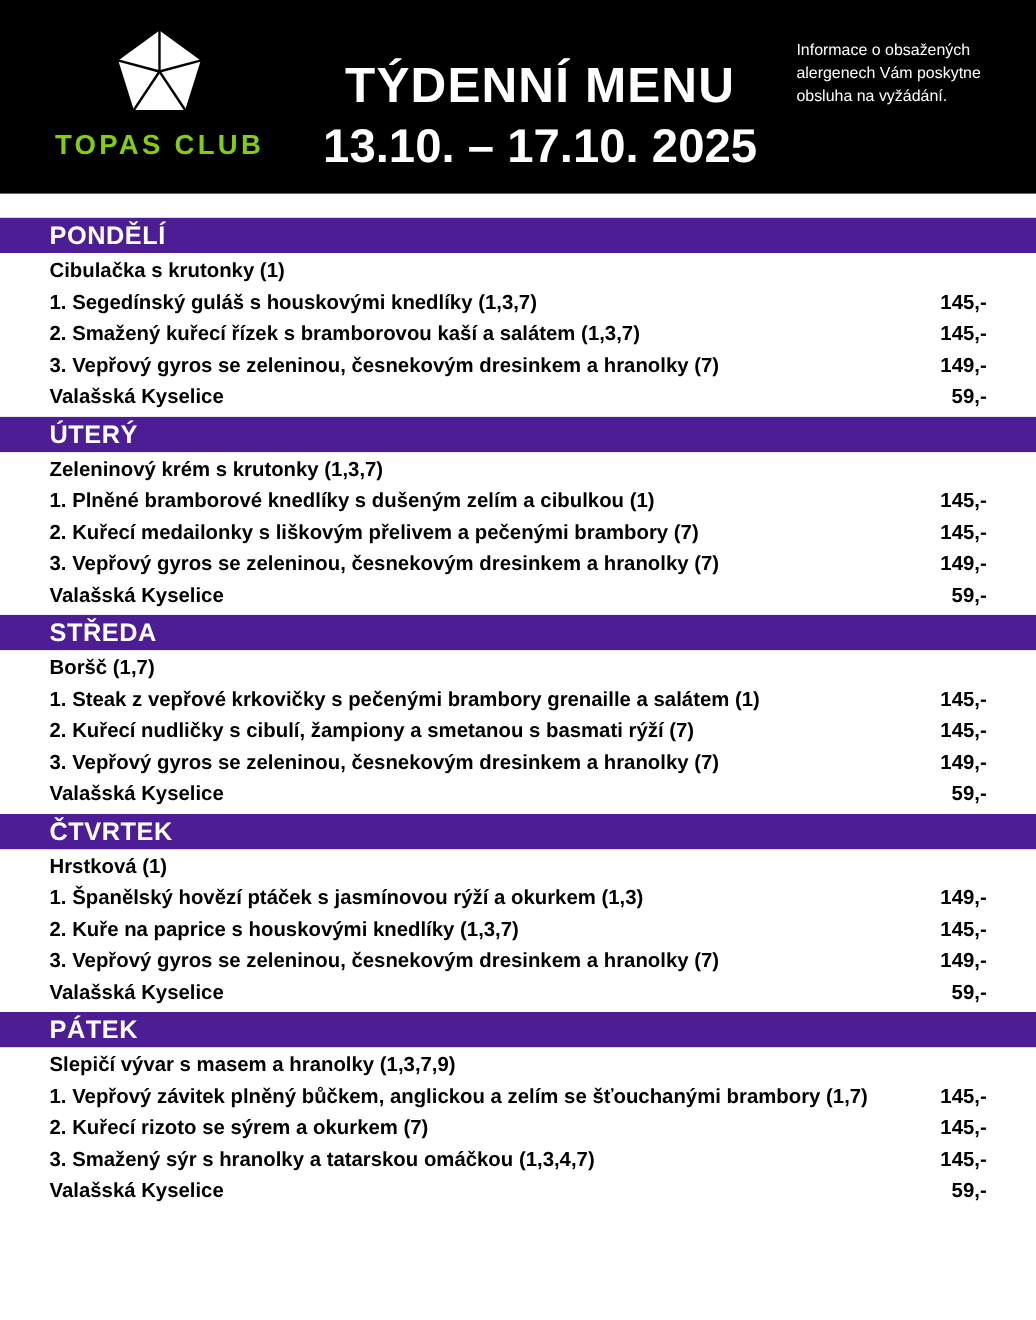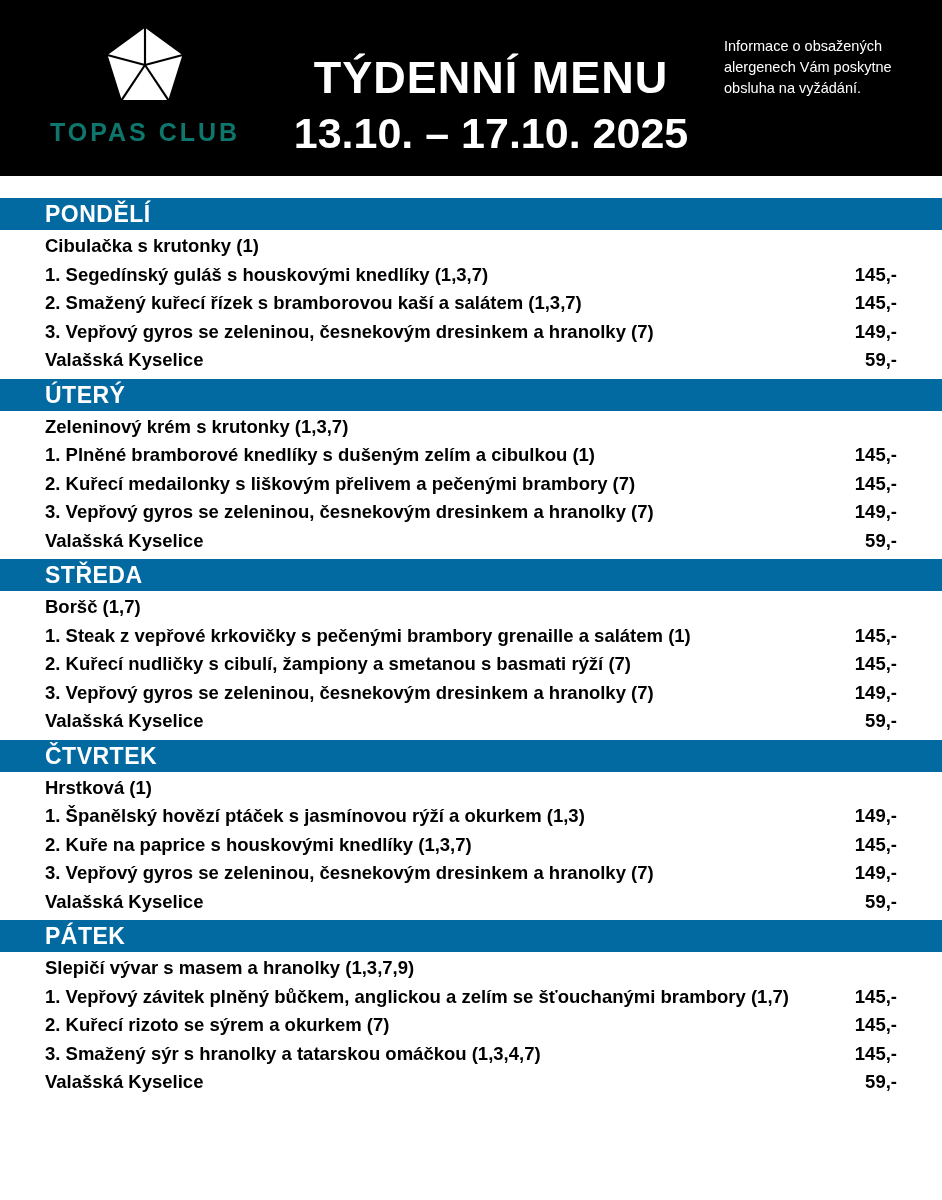--- a/index.html
+++ b/index.html
@@ -40,21 +40,21 @@
     height: 86px;
     display: flex;
     align-items: center;
     justify-content: center;
   }
   .brand-name {
     margin-top: 10px;
     font-size: 25px;
     font-weight: bold;
     letter-spacing: 3px;
-    color: #0f766e;
+    color: #84cc16;
     white-space: nowrap;
   }
 
   .title-block {
     flex: 1 1 auto;
     text-align: center;
     padding-top: 16px;
   }
   .title-main {
     font-size: 45px;
@@ -88,21 +88,21 @@
 
   
   .menu {
     padding: 0;
   }
   .spacer-top {
     height: 22px;
   }
 
   .day-header {
-    background: #0369a1;
+    background: #4c1d95;
     color: #ffffff;
     font-size: 23px;
     font-weight: bold;
     letter-spacing: 0.5px;
     padding: 3px 0 4px 45px;
     box-sizing: border-box;
     height: 32px;
   }
 
   .day-body {

